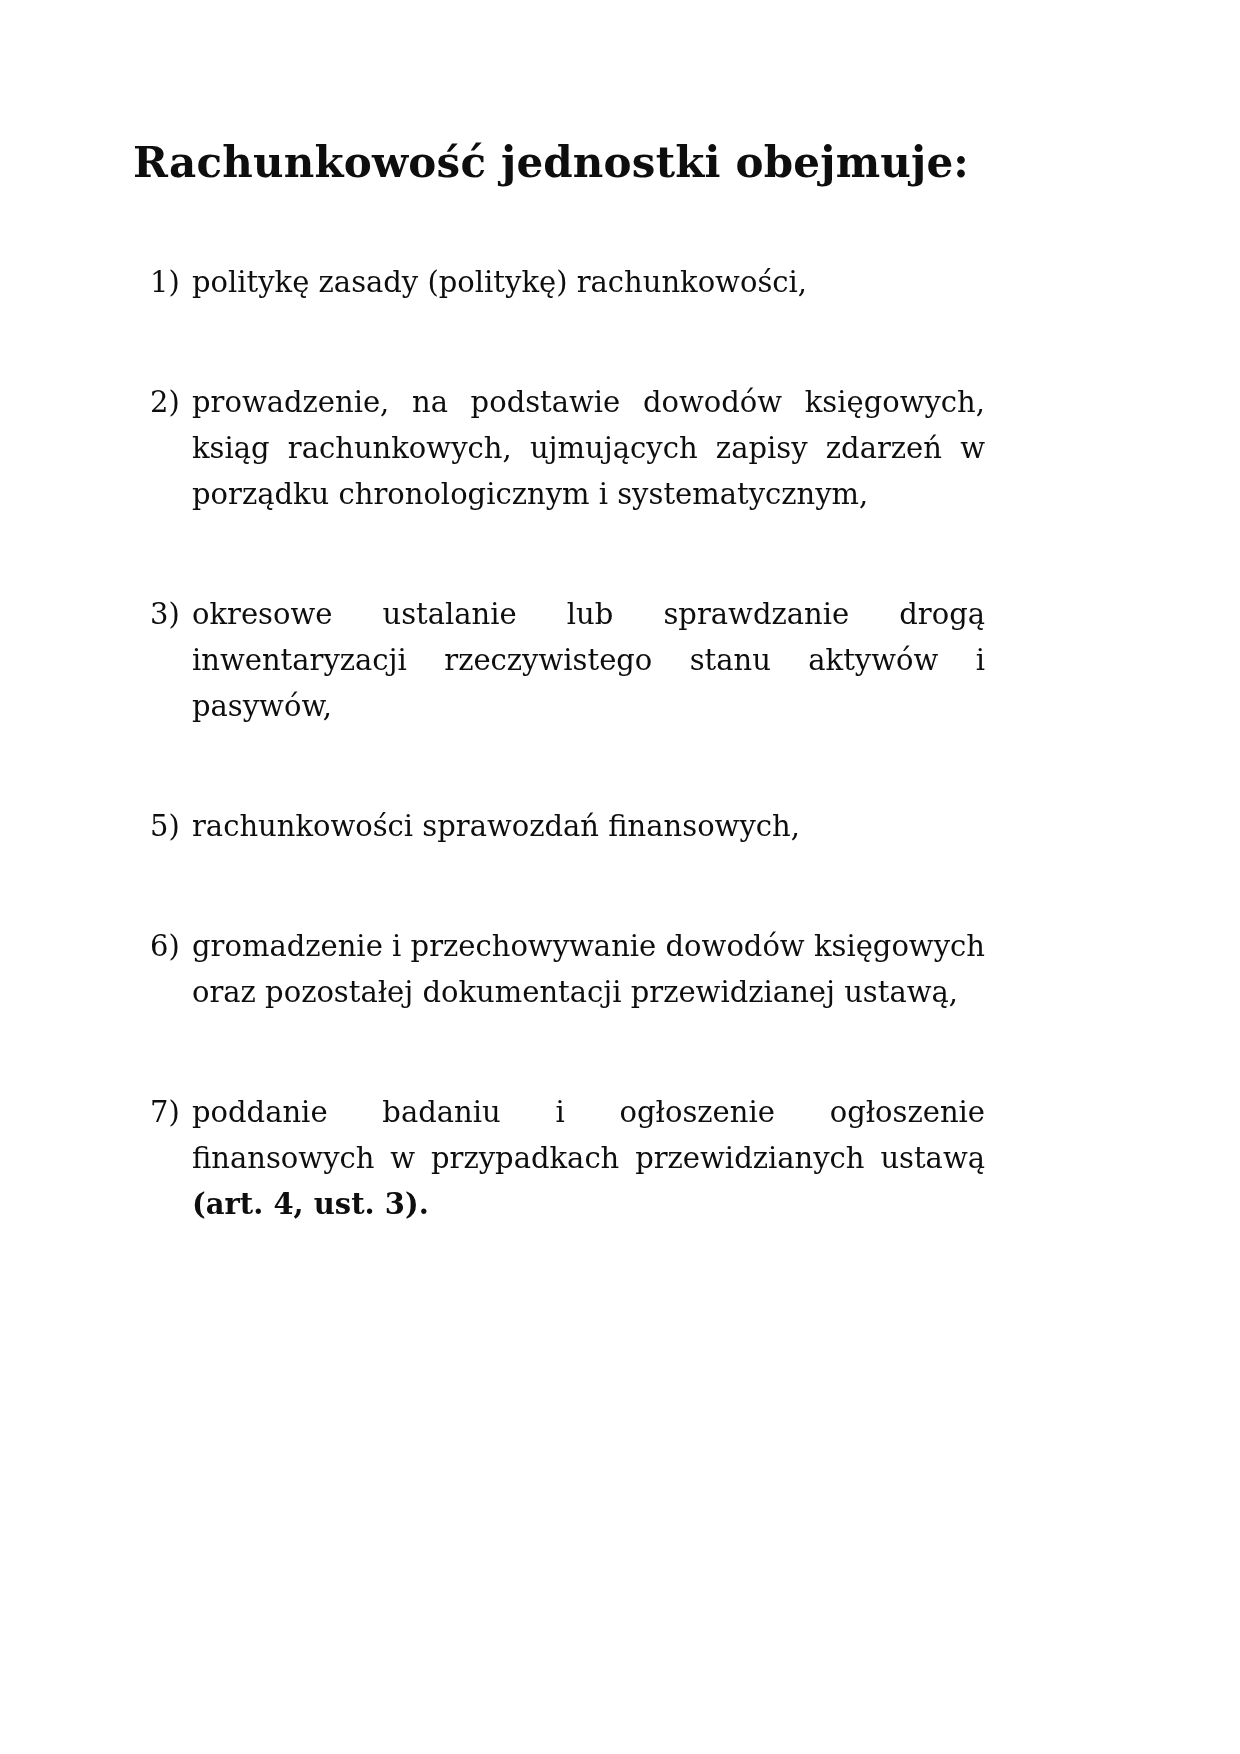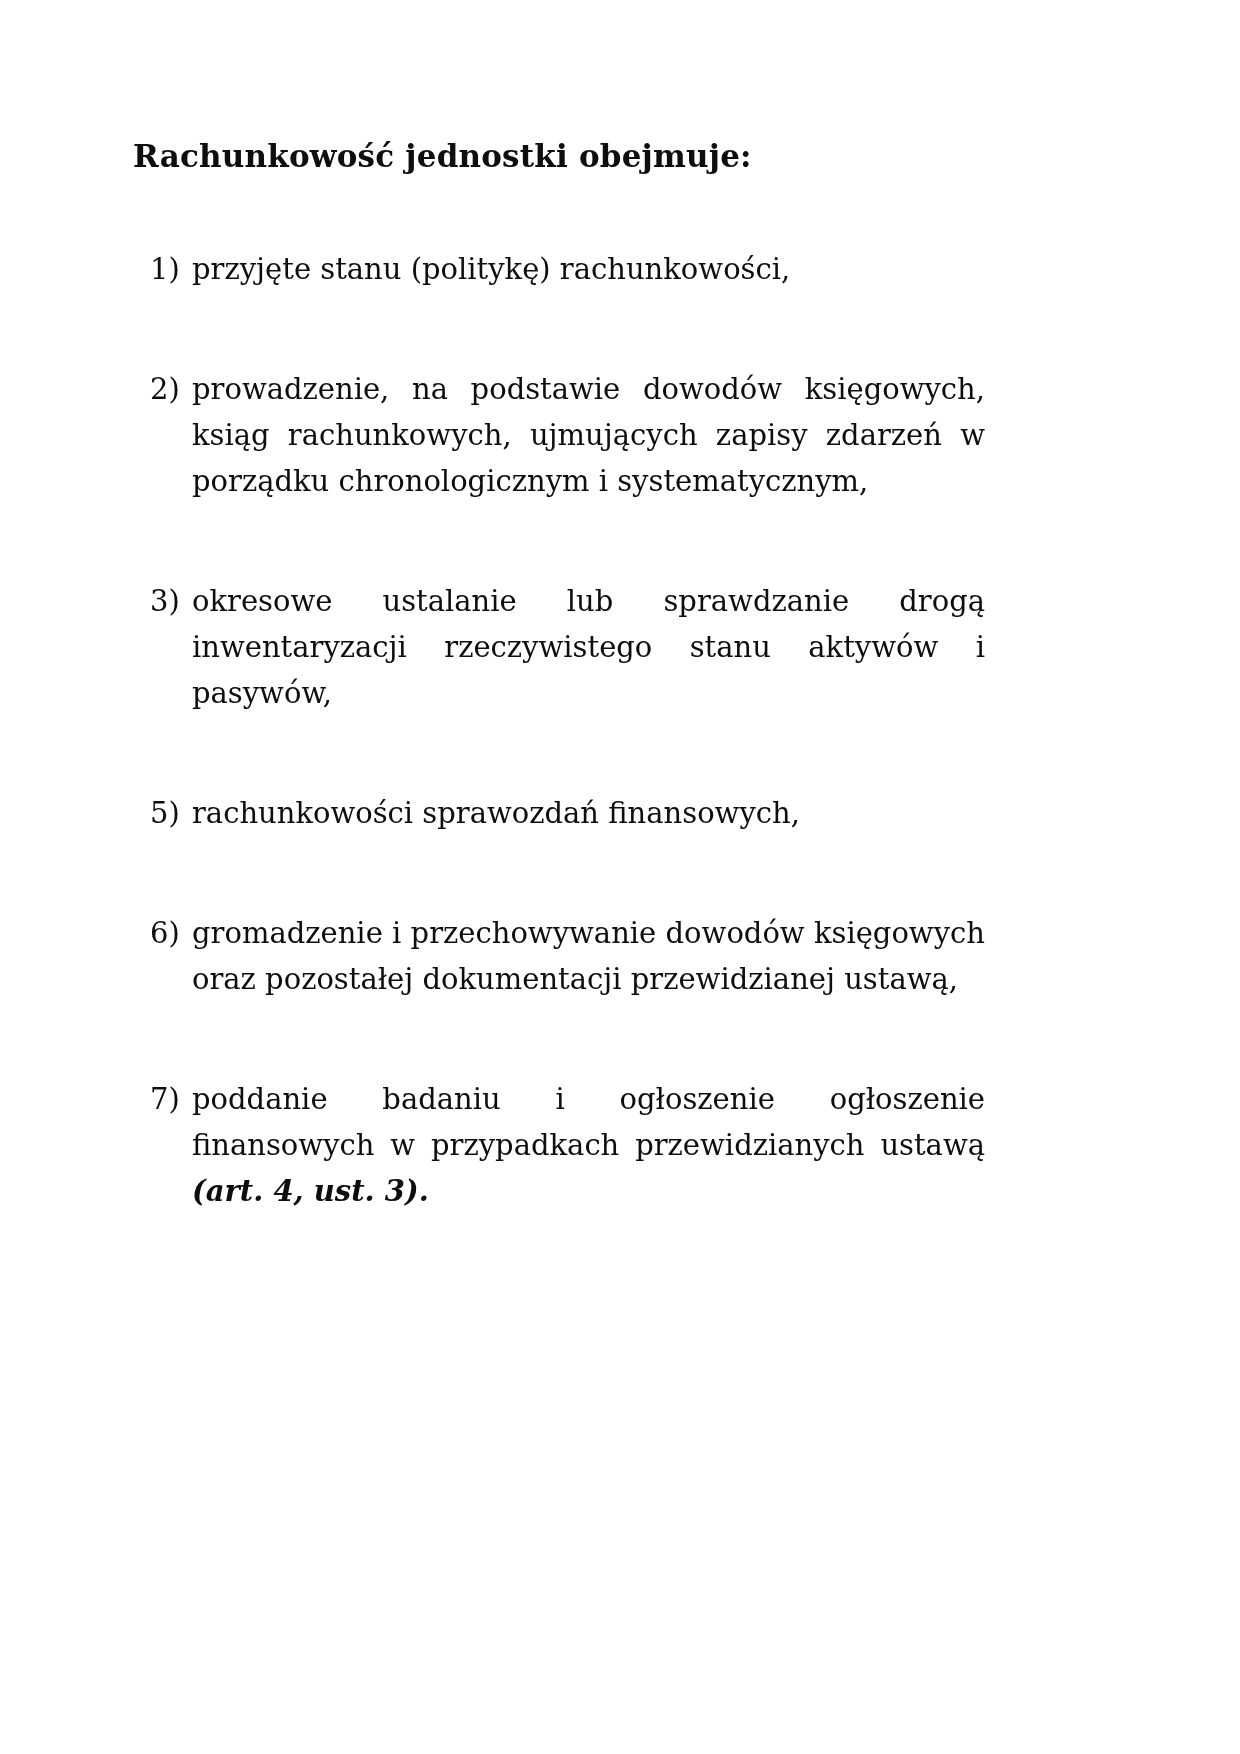--- a/index.html
+++ b/index.html
@@ -15,21 +15,21 @@
     box-sizing: border-box;
     overflow: hidden;
   }
   .page {
     box-sizing: border-box;
     width: 1240px;
     height: 1754px;
     padding: 138px 255px 40px 133px;
   }
   .heading {
-    font-size: 31px;
+    font-size: 42px;
     font-weight: bold;
     margin: 0 0 72px 0;
     letter-spacing: 0.2px;
   }
   .list {
     margin-left: 17px;
   }
   .item {
     font-size: 29px;
     line-height: 46px;
@@ -41,33 +41,32 @@
   .item:last-child {
     margin-bottom: 0;
   }
   .num {
     display: inline-block;
     width: 42px;
     text-indent: 0;
   }
   .emph {
     font-weight: bold;
-    font-style: italic;
   }
 </style>
 </head>
 <body>
 
 <div class="page">
 
   <h1 class="heading">Rachunkowość jednostki obejmuje:</h1>
 
   <div class="list">
 
-    <p class="item"><span class="num">1)</span><span>przyjęte stanu (politykę) rachunkowości,</span></p>
+    <p class="item"><span class="num">1)</span><span>politykę zasady (politykę) rachunkowości,</span></p>
 
     <p class="item"><span class="num">2)</span><span>prowadzenie, na podstawie dowodów księgowych, ksiąg rachunkowych, ujmujących zapisy zdarzeń w porządku chronologicznym i systematycznym,</span></p>
 
     <p class="item"><span class="num">3)</span><span>okresowe ustalanie lub sprawdzanie drogą inwentaryzacji rzeczywistego stanu aktywów i pasywów,</span></p>
 
 
     <p class="item"><span class="num">5)</span><span>rachunkowości sprawozdań finansowych,</span></p>
 
     <p class="item"><span class="num">6)</span><span>gromadzenie i przechowywanie dowodów księgowych oraz pozostałej dokumentacji przewidzianej ustawą,</span></p>
 

